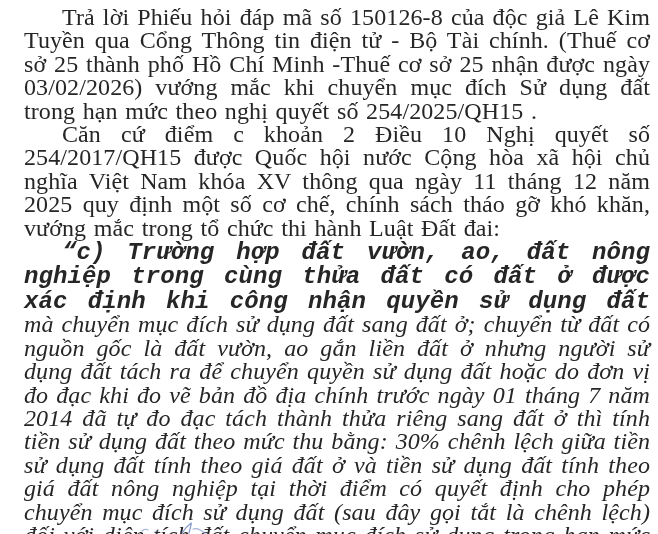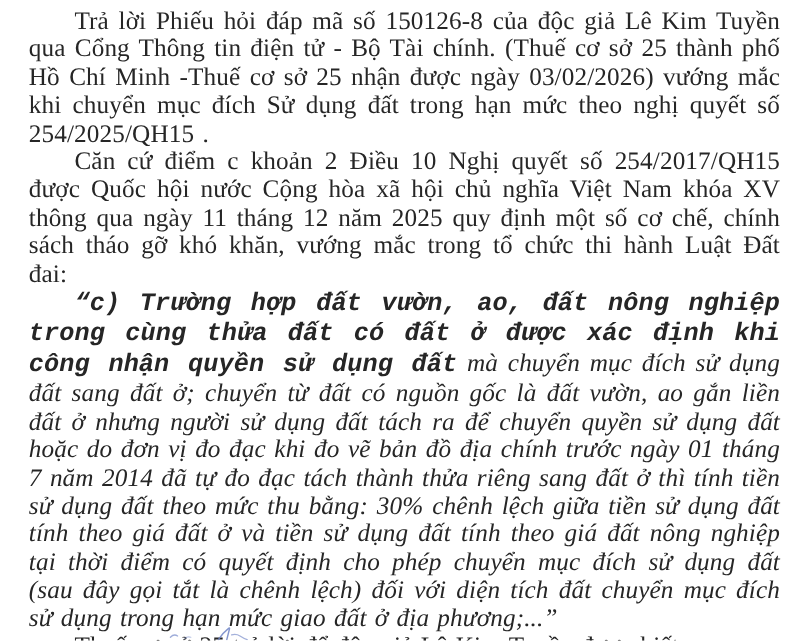--- a/index.html
+++ b/index.html
@@ -19,21 +19,21 @@
   }
   .doc-body {
     position: absolute;
     top: 6px;
     left: 24px;
     right: 8px;
   }
   .doc-body p {
     margin: 0;
     padding: 0;
-    font-size: 21px;
+    font-size: 24px;
     line-height: 23.4px;
     text-align: justify;
     text-indent: 38px;
     letter-spacing: 0.1px;
     word-spacing: 1.5px;
   }
   .quote {
     font-style: italic;
   }
   .quote .lead-bold {

